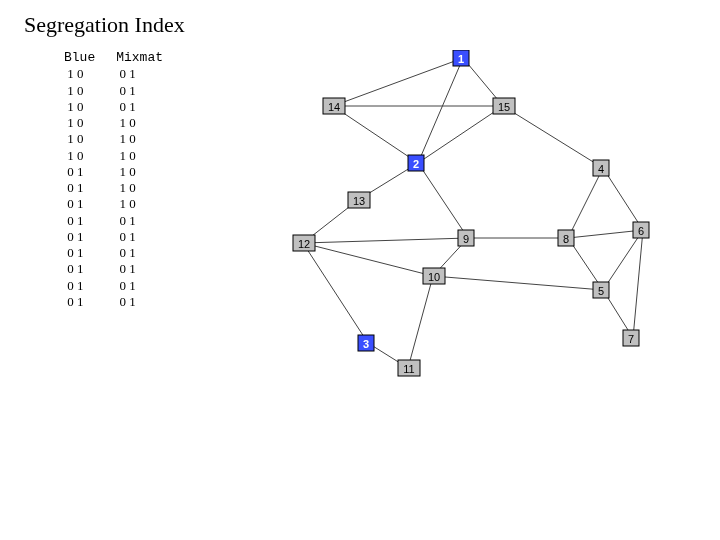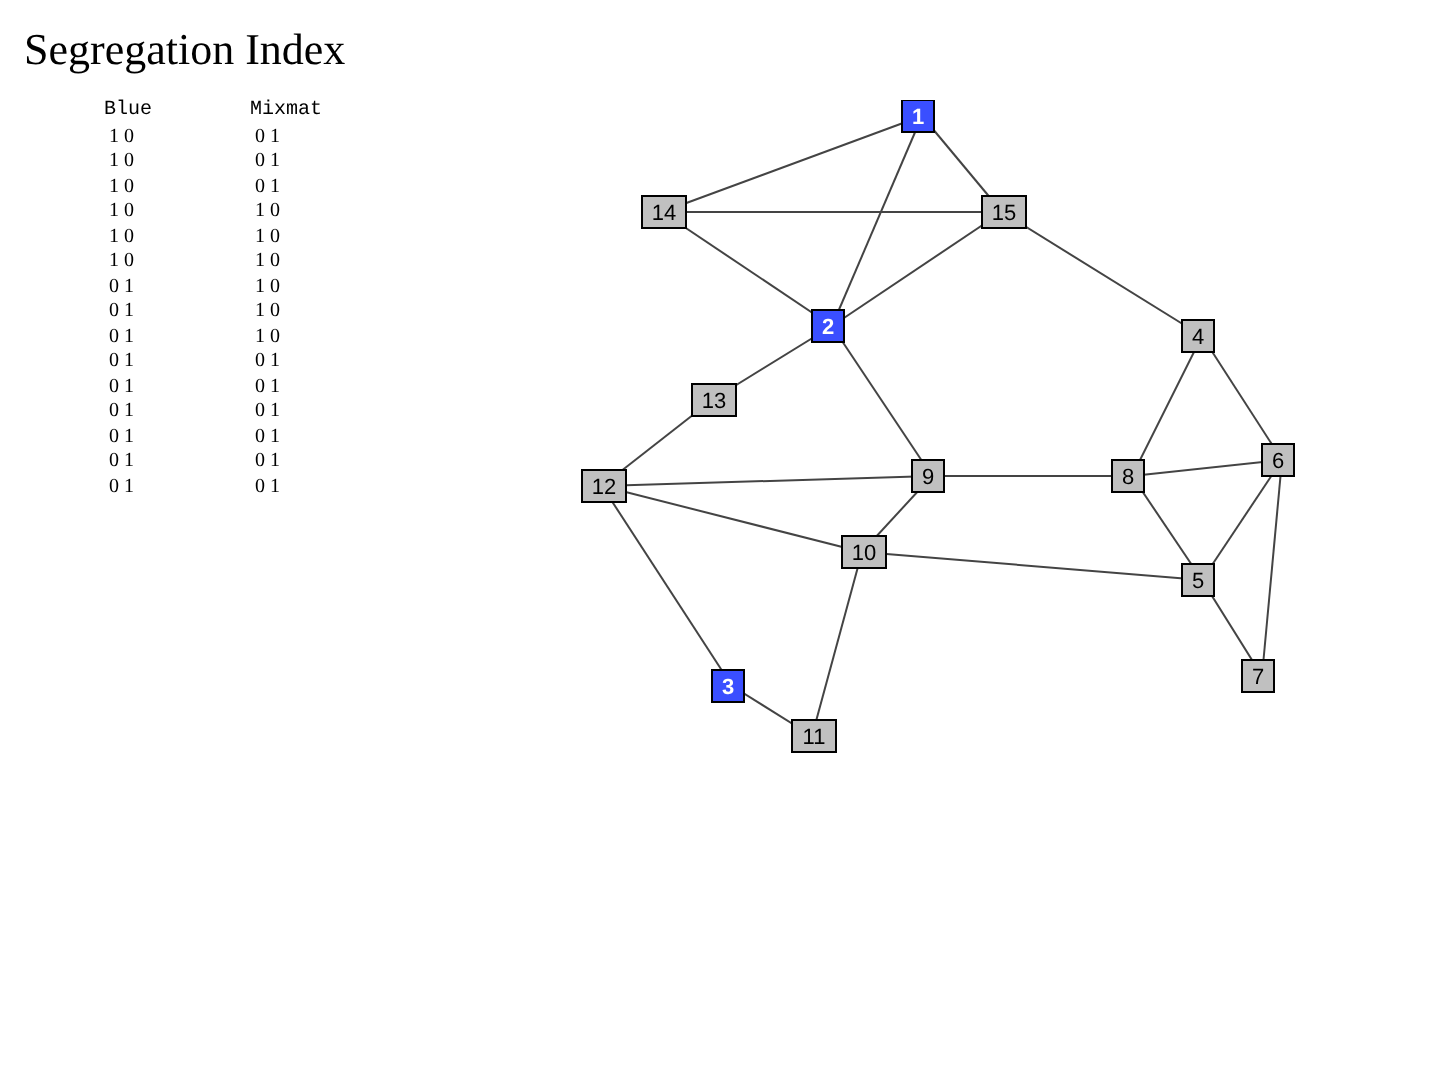--- a/index.html
+++ b/index.html
@@ -1,20 +1,20 @@
 <!DOCTYPE html>
 <html><head>
 <meta charset="utf-8">
 <style>
   body { margin:0; padding:0; font-family:"Times New Roman",serif; background:#fff; color:#000; width:720px; height:540px; box-sizing:border-box; }
-  .page { padding:12px 12px; }
+  .page { padding:12px 24px; }
   .title { font-size:22px; margin:0 0 12px 0; font-weight:normal; }
   .body  { font-size:20px; line-height:1.35; margin-left:18px; margin-bottom:14px; }
   .content { display:flex; align-items:flex-start; }
-  .matrices { display:flex; gap:49px; font-family:"Courier New",monospace; font-size:10px; line-height:1.25; margin-left:40px; }
+  .matrices { display:flex; gap:21px; font-family:"Courier New",monospace; font-size:13px; line-height:1.25; margin-left:40px; }
   .matcol { text-align:left; }
   .matcol .hdr { font-weight:normal; }
   .matcol .row { white-space:pre;font-family:Liberation Serif, serif; }
   .graphwrap { position:relative; flex:1; }
   svg.graph { display:block; }
   .node-box { fill:#c0c0c0; stroke:#000; stroke-width:1; }
   .blue .node-box { fill:#3a4fff; }
   .node-label { font-family:Arial,sans-serif; font-size:11px; fill:#000; text-anchor:middle; dominant-baseline:central; }
   .blue .node-label { fill:#fff; font-weight:bold; }
   .edge { stroke:#444; stroke-width:1; fill:none; }

